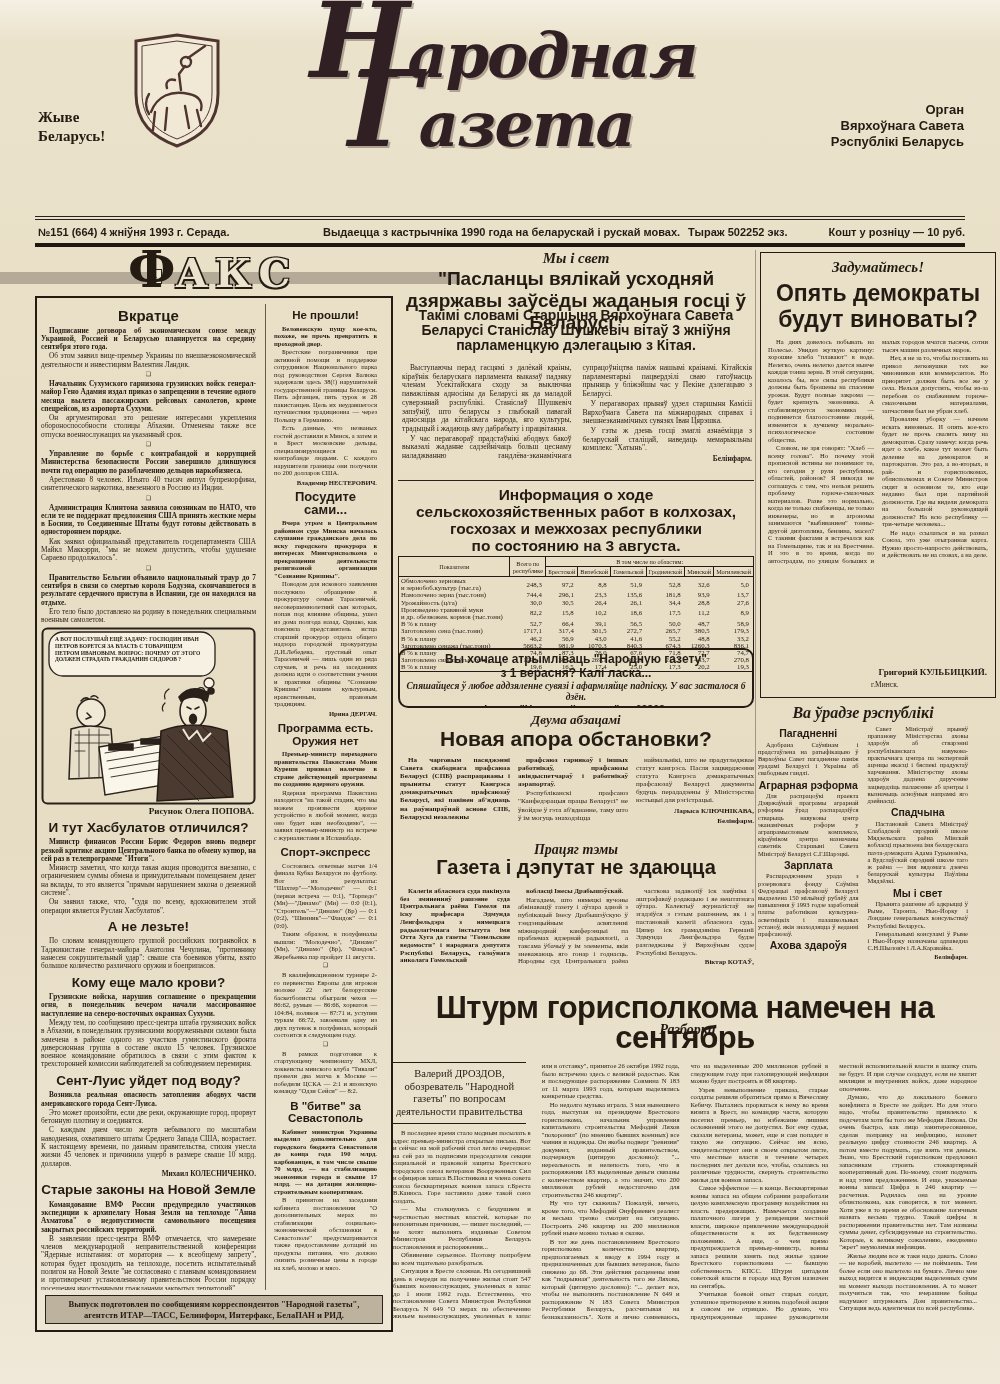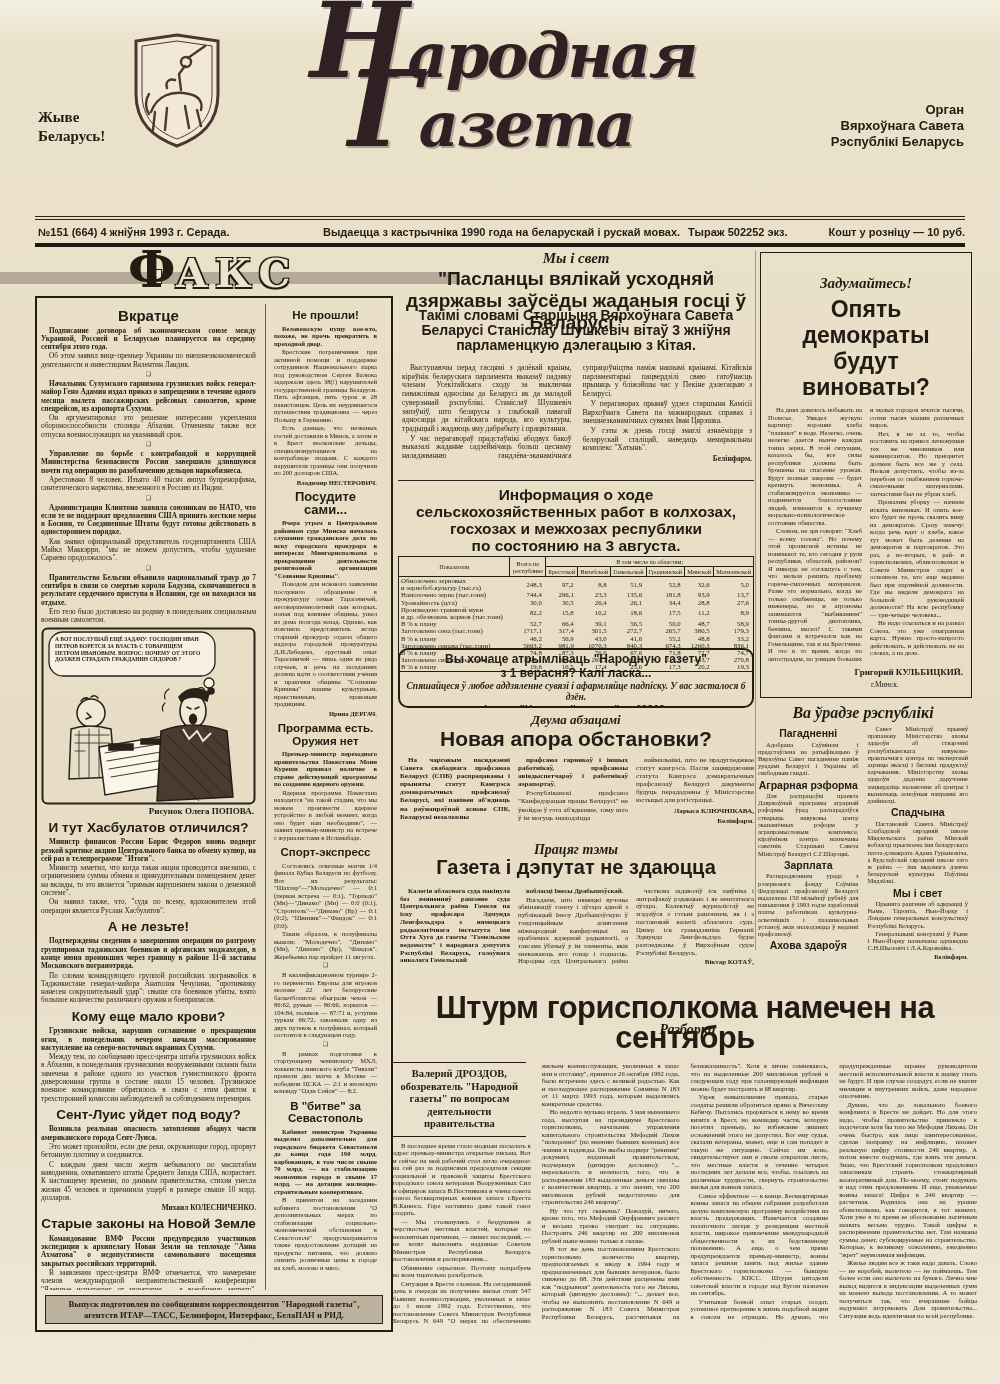--- a/index.html
+++ b/index.html
@@ -49,21 +49,21 @@
   .fax-footer { left:8px; bottom:6px; width:338px; background:#bdb29e; border:1px solid #2a211a;
                 font-weight:700; font-size:8.6px; line-height:10.5px; text-align:center; padding:3px 6px; }
 
   
   .pi { margin:0 0 1px; text-indent:8px; text-align:justify; }
   .pi-ld { font-weight:700; }
   .pi-sp { text-align:center; text-indent:0; font-size:6px; line-height:7px; margin:2px 0; }
   .pi-by { text-align:right; text-indent:0; font-weight:700; margin-top:2px; }
   .pi-h2 { text-align:center; text-indent:0; font-family:"Liberation Sans",sans-serif;
            font-weight:700; font-size:11px; line-height:12px; margin:4px 0 2px; }
-  .pi-bx { white-space:pre-line; text-align:center; text-indent:0; font-weight:700;
+  .pi-bx { white-space:pre-line; text-align:center; text-indent:0; font-weight:400;
            font-size:10.5px; line-height:12.5px; border-top:1.5px solid #241b13; border-bottom:1.5px solid #241b13;
            padding:5px 2px; margin:0 5px 5px 0; }
 
   
   .cartoon-wrap { position:relative; width:215px; height:178px; margin:3px 0 2px; }
   .bubble-text { position:absolute; left:14px; top:9px; width:150px; font-weight:700;
                  font-size:5.5px; line-height:6.6px; text-align:left; color:#241b13; }
   .cart-cap { text-align:right; font-weight:700; font-size:9px; margin:0 2px 2px 0; }
 
   
@@ -98,21 +98,21 @@
   .c3 { overflow:hidden; }
   .apora-cols { top:756px; height:84px; font-size:7.1px; line-height:8.1px; }
   .gaz-kick { left:400px; top:842px; width:352px; font-size:14px; }
   .gaz-h { left:396px; top:856px; width:360px; text-align:center; font-weight:700; font-size:20px; }
   .gaz-cols { top:887px; height:80px; font-size:6.9px; line-height:7.7px; }
   .c3a { width:110px; } .c3b { width:110px; margin-left:8px; } .c3c { width:118px; margin-left:8px; }
 
   .vrule-mid { left:755px; top:250px; width:1px; height:700px; background:#6a5a4c; opacity:.55; }
 
   
-  .zadbox { left:760px; top:252px; width:212px; height:446px; border:1.5px solid #241b13; padding:20px 7px; }
+  .zadbox { left:760px; top:252px; width:236px; height:446px; border:1.5px solid #241b13; padding:4px 7px; }
   .zad-kick { font-size:15px; margin-top:2px; }
   .zad-h { text-align:center; font-weight:700; font-size:23px; line-height:26px; margin-top:4px; }
   .zad-cols { margin-top:6px; height:280px; column-count:2; column-gap:8px;
               font-size:6.6px; line-height:7.5px; overflow:hidden; }
   .zad-by { position:absolute; right:8px; bottom:20px; font-weight:700; font-size:9px; text-align:right; }
   .zad-pl { position:absolute; left:110px; bottom:8px; font-size:7.5px; }
   .urad-h { left:758px; top:704px; width:210px; font-size:16px; }
   .urad-cols { left:758px; top:725px; width:210px; height:259px; column-count:2; column-gap:9px;
                font-size:6.5px; line-height:7.2px; overflow:hidden; }
   .urad-cols .pi-h2 { font-size:10.5px; line-height:11.5px; margin:3px 0 1px; }
@@ -234,21 +234,20 @@
         <h3 class="fx-h">И тут Хасбулатов отличился?</h3>
         <div>
             <p class="pi pi-ld">Министр финансов России Борис Федоров вновь подверг резкой критике акцию Центрального банка по обмену купюр, на сей раз в телепрограмме "Итоги".</p>
             <p class="pi pi-bd">Министр заметил, что когда такая акция проводится внезапно, с ограничением суммы обмена и принудительным помещением денег на вклады, то это является "прямым нарушением закона о денежной системе".</p>
             <p class="pi pi-bd">Он заявил также, что, "судя по всему, вдохновителем этой операции является Руслан Хасбулатов".</p>
           </div>
       </div>
       <div>
         <h3 class="fx-h">А не лезьте!</h3>
         <div>
-            <p class="pi pi-ld">Подтверждены сведения о завершении операции по разгрому группировки таджикских боевиков и афганских моджахедов, в конце июня проникших через границу в районе 11-й заставы Московского погранотряда.</p>
             <p class="pi pi-bd">По словам командующего группой российских погранвойск в Таджикистане генерал-майора Анатолия Чечулина, "противнику нанесен сокрушительный удар": свыше ста боевиков убиты, взято большое количество различного оружия и боеприпасов.</p>
           </div>
       </div>
       <div>
         <h3 class="fx-h">Кому еще мало крови?</h3>
         <div>
             <p class="pi pi-ld">Грузинские войска, нарушив соглашение о прекращении огня, в понедельник вечером начали массированное наступление на северо-восточных окраинах Сухуми.</p>
             <p class="pi pi-bd">Между тем, по сообщению пресс-центра штаба грузинских войск в Абхазии, в понедельник грузинскими вооруженными силами была замечена в районе одного из участков гумистинского фронта диверсионная группа в составе около 15 человек. Грузинское военное командование обратилось в связи с этим фактом к трехсторонней комиссии наблюдателей за соблюдением перемирия.</p>
           </div>
       </div>

